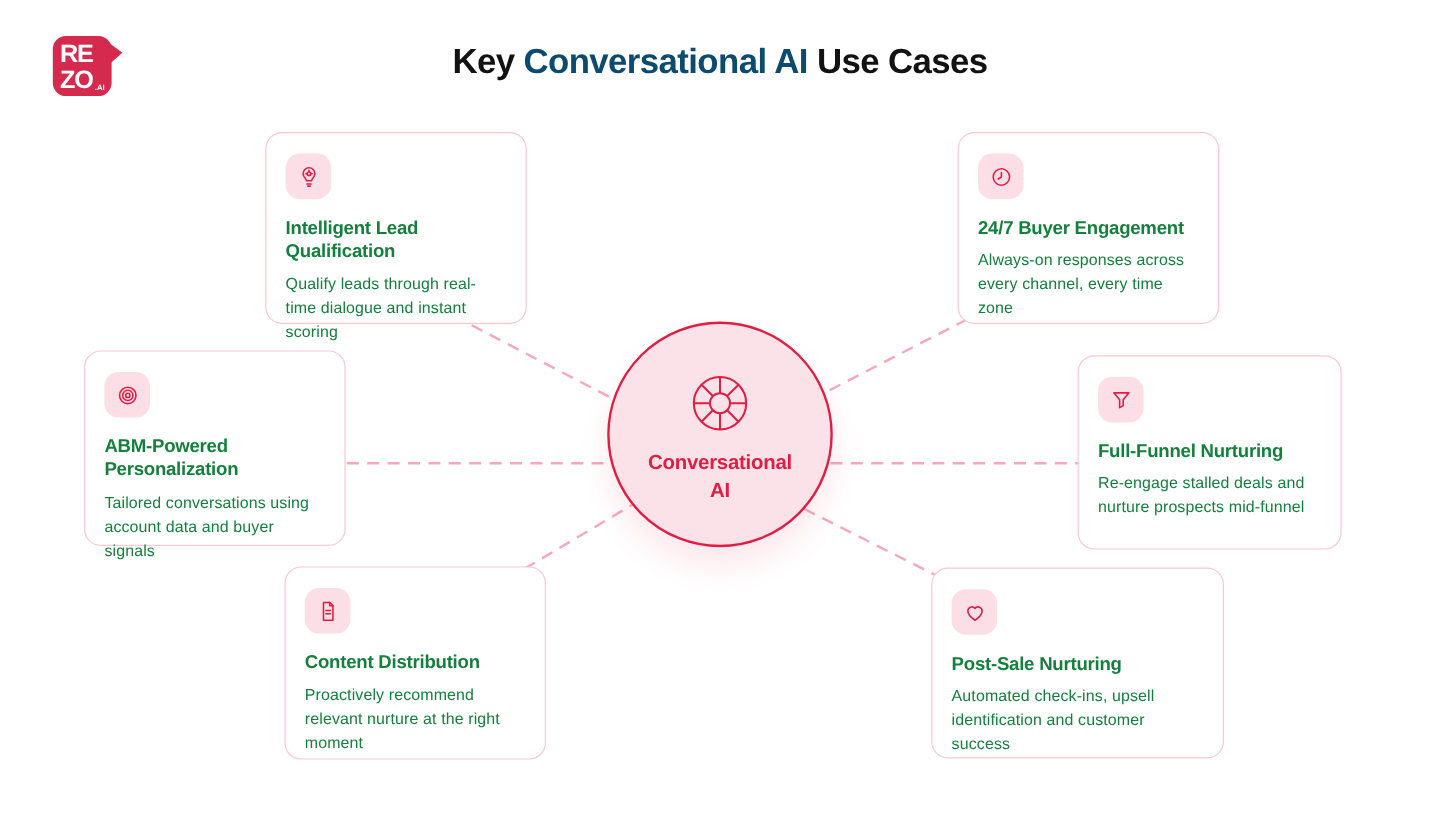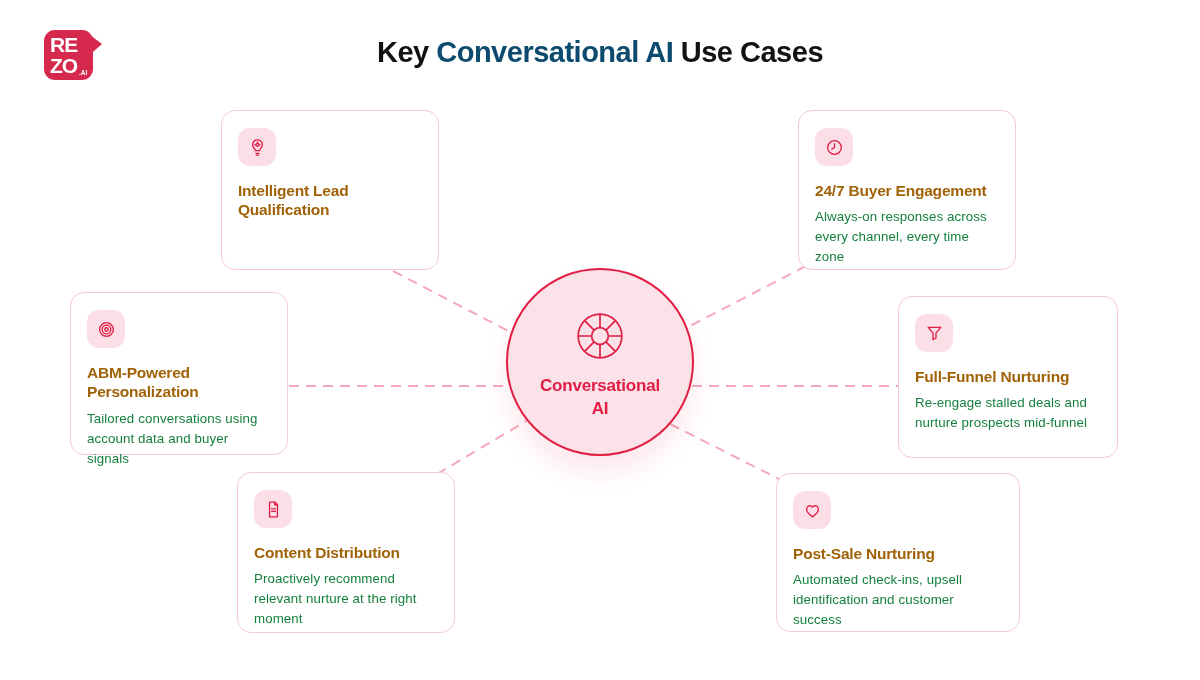--- a/index.html
+++ b/index.html
@@ -30,21 +30,21 @@
     padding: 17px 16px;
   }
   .icon-tile {
     width: 38px; height: 38px; border-radius: 12px;
     background: #FBDEE6;
     display: flex; align-items: center; justify-content: center;
   }
   .icon-tile svg { width: 21px; height: 21px; stroke: #E11D44; fill: none; stroke-width: 1.5; stroke-linecap: round; stroke-linejoin: round; }
   .card-title {
     margin-top: 15px; font-size: 15.5px; font-weight: 700;
-    color: #a16207; letter-spacing: -0.2px; line-height: 1.25;
+    color: #15803d; letter-spacing: -0.2px; line-height: 1.25;
   }
   .card-desc {
     margin-top: 7px; font-size: 13.3px; font-weight: 400;
     color: #15803d; line-height: 1.5; letter-spacing: 0.1px;
   }
 
   .card-1 { left: 221px; top: 110px; width: 218px; height: 160px; }
   .card-2 { left: 798px; top: 110px; width: 218px; height: 160px; }
   .card-3 { left: 70px;  top: 292px; width: 218px; height: 163px; }
   .card-4 { left: 898px; top: 296px; width: 220px; height: 162px; }
@@ -95,20 +95,21 @@
   <div class="card card-1">
     <div class="icon-tile">
       <svg viewBox="0 0 24 24">
         <path d="M12 3.2a5.6 5.6 0 0 1 5.6 5.6c0 2-1 3.3-2 4.4-.6.7-1 1.3-1.1 2.4h-5c-.1-1.1-.5-1.7-1.1-2.4-1-1.1-2-2.4-2-4.4A5.6 5.6 0 0 1 12 3.2Z"></path>
         <circle cx="12" cy="8.9" r="1.7"></circle>
         <path d="M12 5.7v1.1M9 8.9h1.2M13.8 8.9H15"></path>
         <path d="M10.1 18.7h3.8M10.8 20.7h2.4"></path>
       </svg>
     </div>
     <div class="card-title">Intelligent Lead Qualification</div>
+    <div class="card-desc">Qualify leads through real-time dialogue and instant scoring</div>
   </div>
 
   <div class="card card-2">
     <div class="icon-tile">
       <svg viewBox="0 0 24 24">
         <circle cx="12" cy="12" r="7.8"></circle>
         <path d="M12 12V7.7M12 12l-3.1 1.9"></path>
       </svg>
     </div>
     <div class="card-title">24/7 Buyer Engagement</div>

